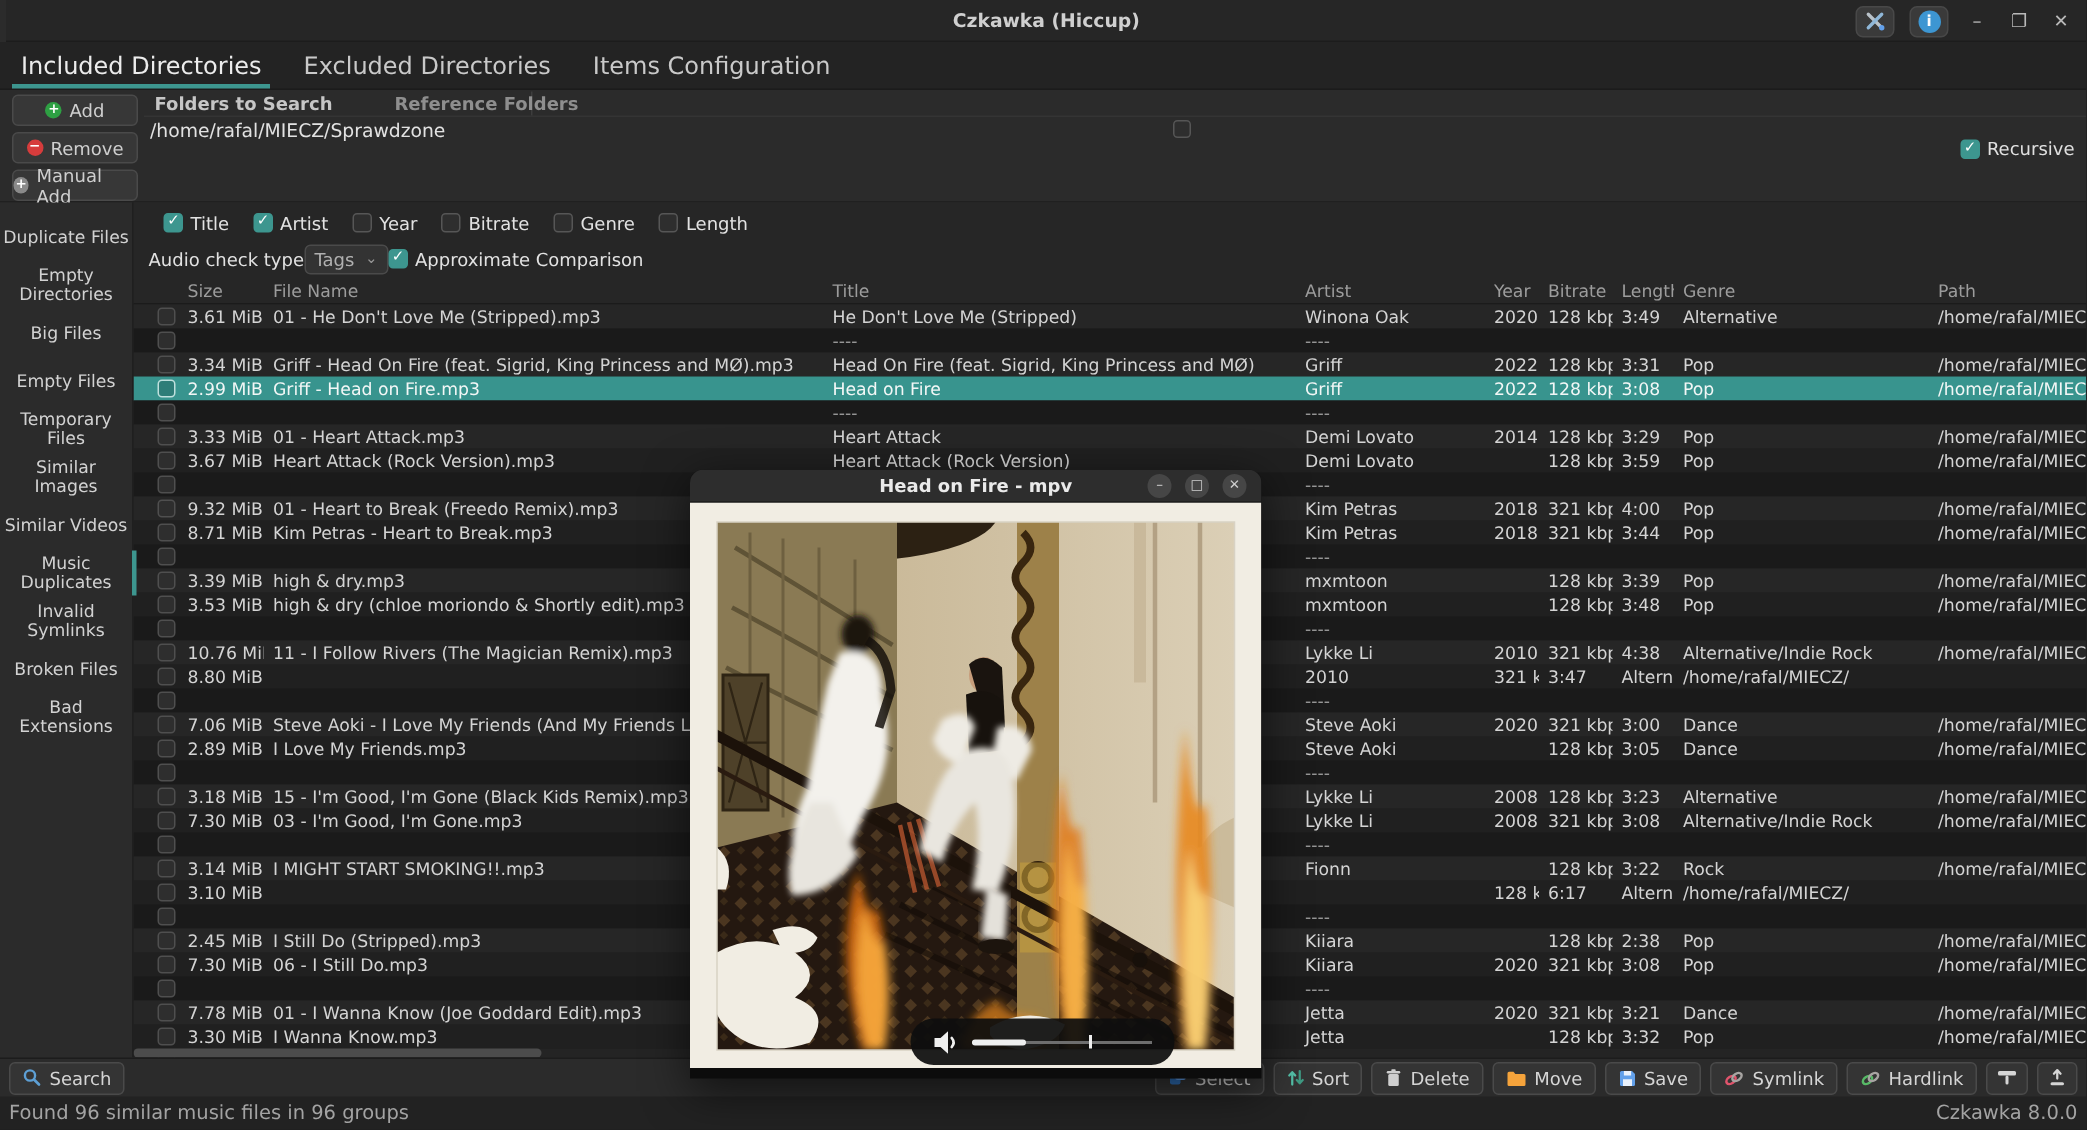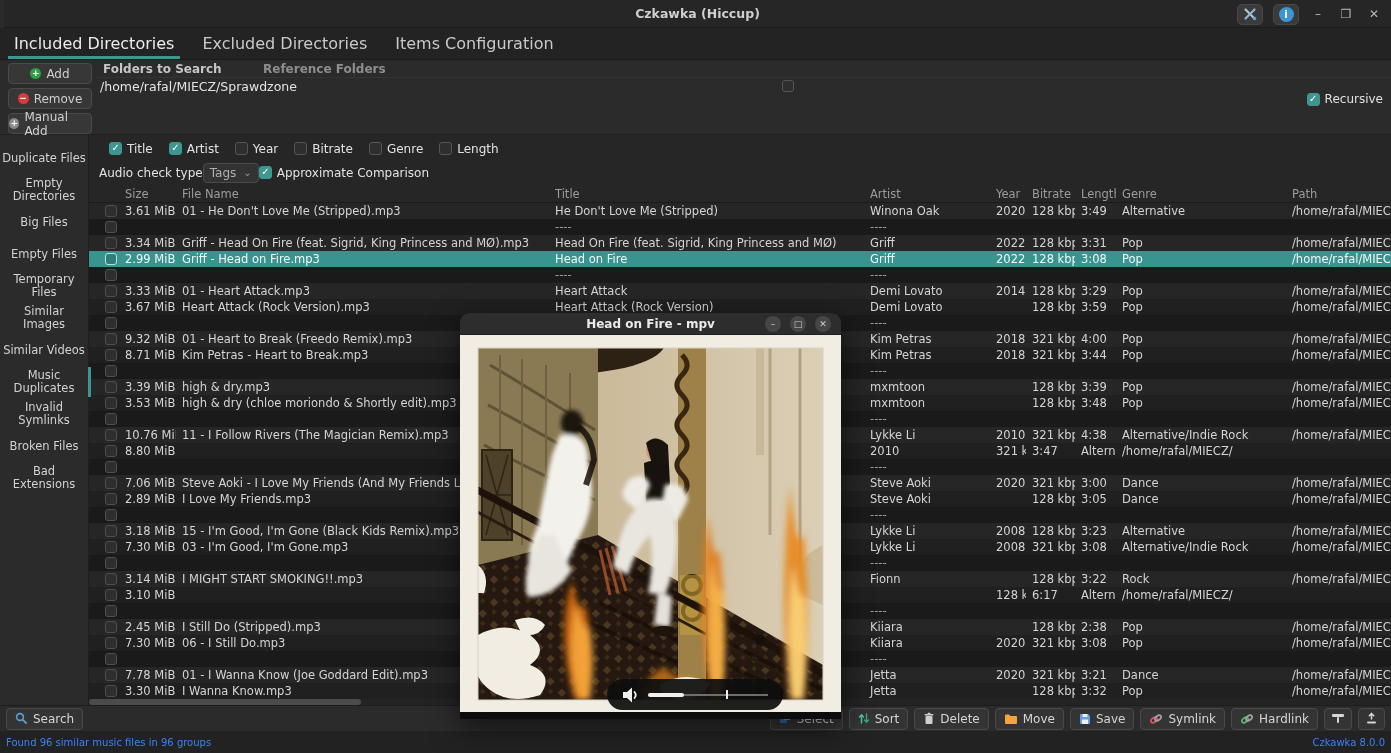--- a/index.html
+++ b/index.html
@@ -64,21 +64,21 @@
   .trow .c-file_name { overflow:visible; }
   .rowcb { width:12px; height:12px; margin-left:16px; border-radius:3px; background:#2e2e2e; border:1px solid #4f4f4f; }
   .trow.sel .rowcb { background:#2e7d78; border-color:#bfe0dd; }
   .hscroll-track { position:absolute; left:0; bottom:0; right:0; height:6px; background:#242424; }
   .hscroll-thumb { position:absolute; left:0; bottom:0; width:272px; height:6px; background:#4c4c4c; border-radius:3px; }
 
   
   .actionbar { position:absolute; left:0; right:0; bottom:22px; height:26px; background:#2b2b2b; border-top:1px solid #1c1c1c; display:flex; align-items:center; padding:0 6px; }
   .abtn { height:22px; background:#343434; border:1px solid #4a4a4a; border-radius:4px; color:#d5d5d5; font-size:12px; display:flex; align-items:center; gap:5px; padding:0 8px; }
   .ab-right { margin-left:auto; display:flex; gap:6px; }
-  .statusbar { position:absolute; left:0; right:0; bottom:0; height:22px; background:#222222; display:flex; align-items:center; padding:0 6px; color:#3b82f6; font-size:10px; }
+  .statusbar { position:absolute; left:0; right:0; bottom:0; height:22px; background:#222222; display:flex; align-items:center; padding:0 6px; color:#a3a3a3; font-size:13px; }
   .status-right { margin-left:auto; }
 
   
   .mpv { position:absolute; left:460px; top:313px; width:381px; height:406px; z-index:10; border-radius:9px 9px 0 0; box-shadow:0 8px 30px rgba(0,0,0,.6); overflow:hidden; background:#111; }
   .mpv-titlebar { position:absolute; left:0; top:0; right:0; height:22px; background:#2d2d2d; border-bottom:1px solid #1f1f1f; }
   .mpv-title { position:absolute; left:0; right:0; top:0; height:22px; line-height:22px; text-align:center; color:#eaeaea; font-weight:bold; font-size:12px; }
   .mpv-btns { position:absolute; right:10px; top:3px; display:flex; gap:9px; }
   .mpv-cbtn { width:16px; height:16px; border-radius:50%; background:#464646; color:#cfcfcf; font-size:9px; display:flex; align-items:center; justify-content:center; }
   .mpv-content { position:absolute; left:0; top:22px; right:0; bottom:0; }
   .vol { position:absolute; left:147px; top:344px; width:176px; height:31px; border-radius:16px; background:rgba(14,14,14,.93); display:flex; align-items:center; }

